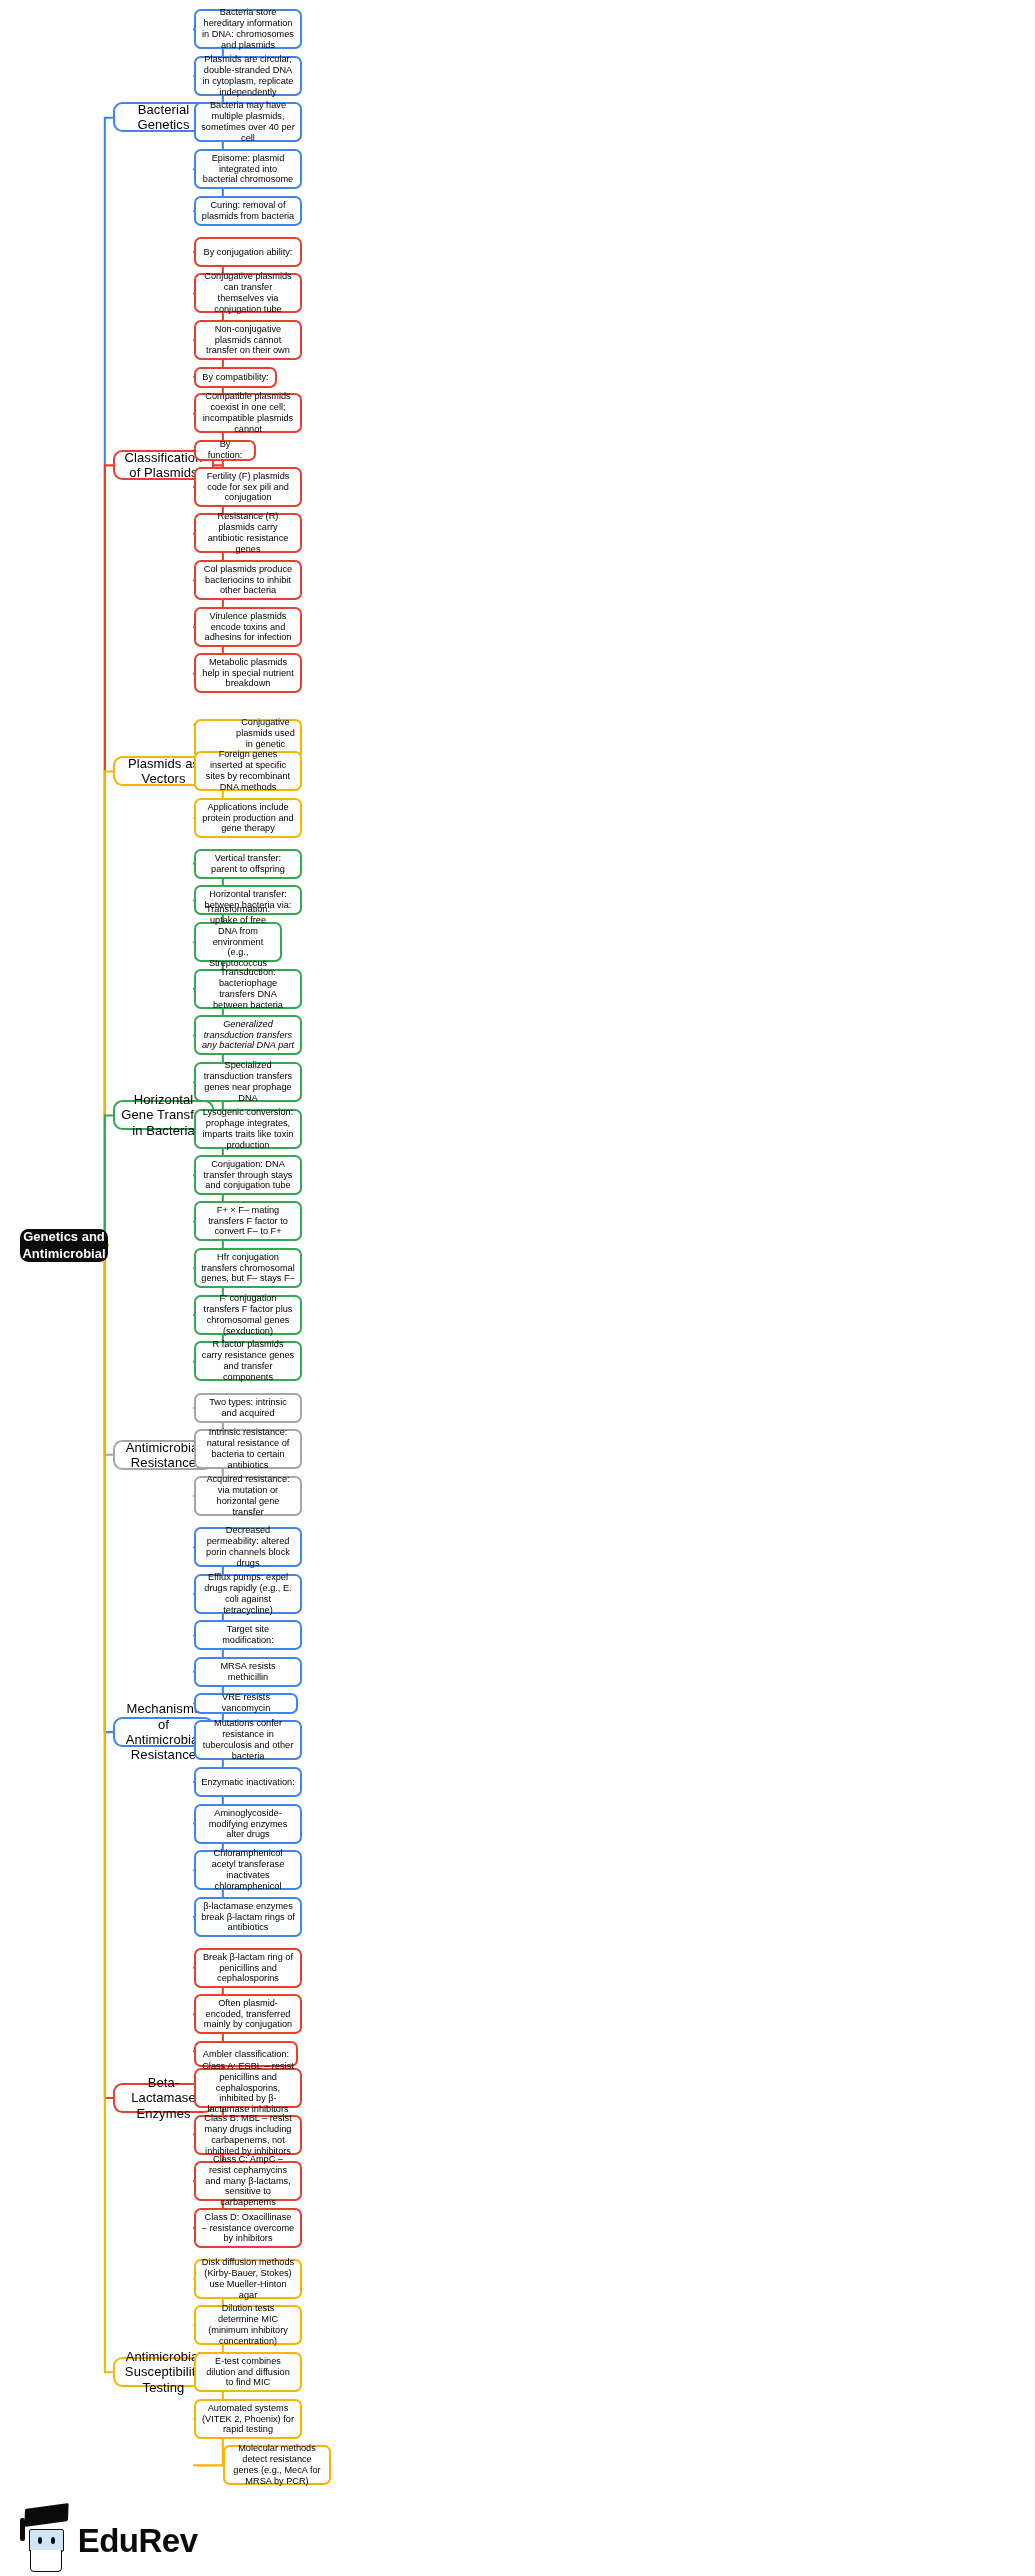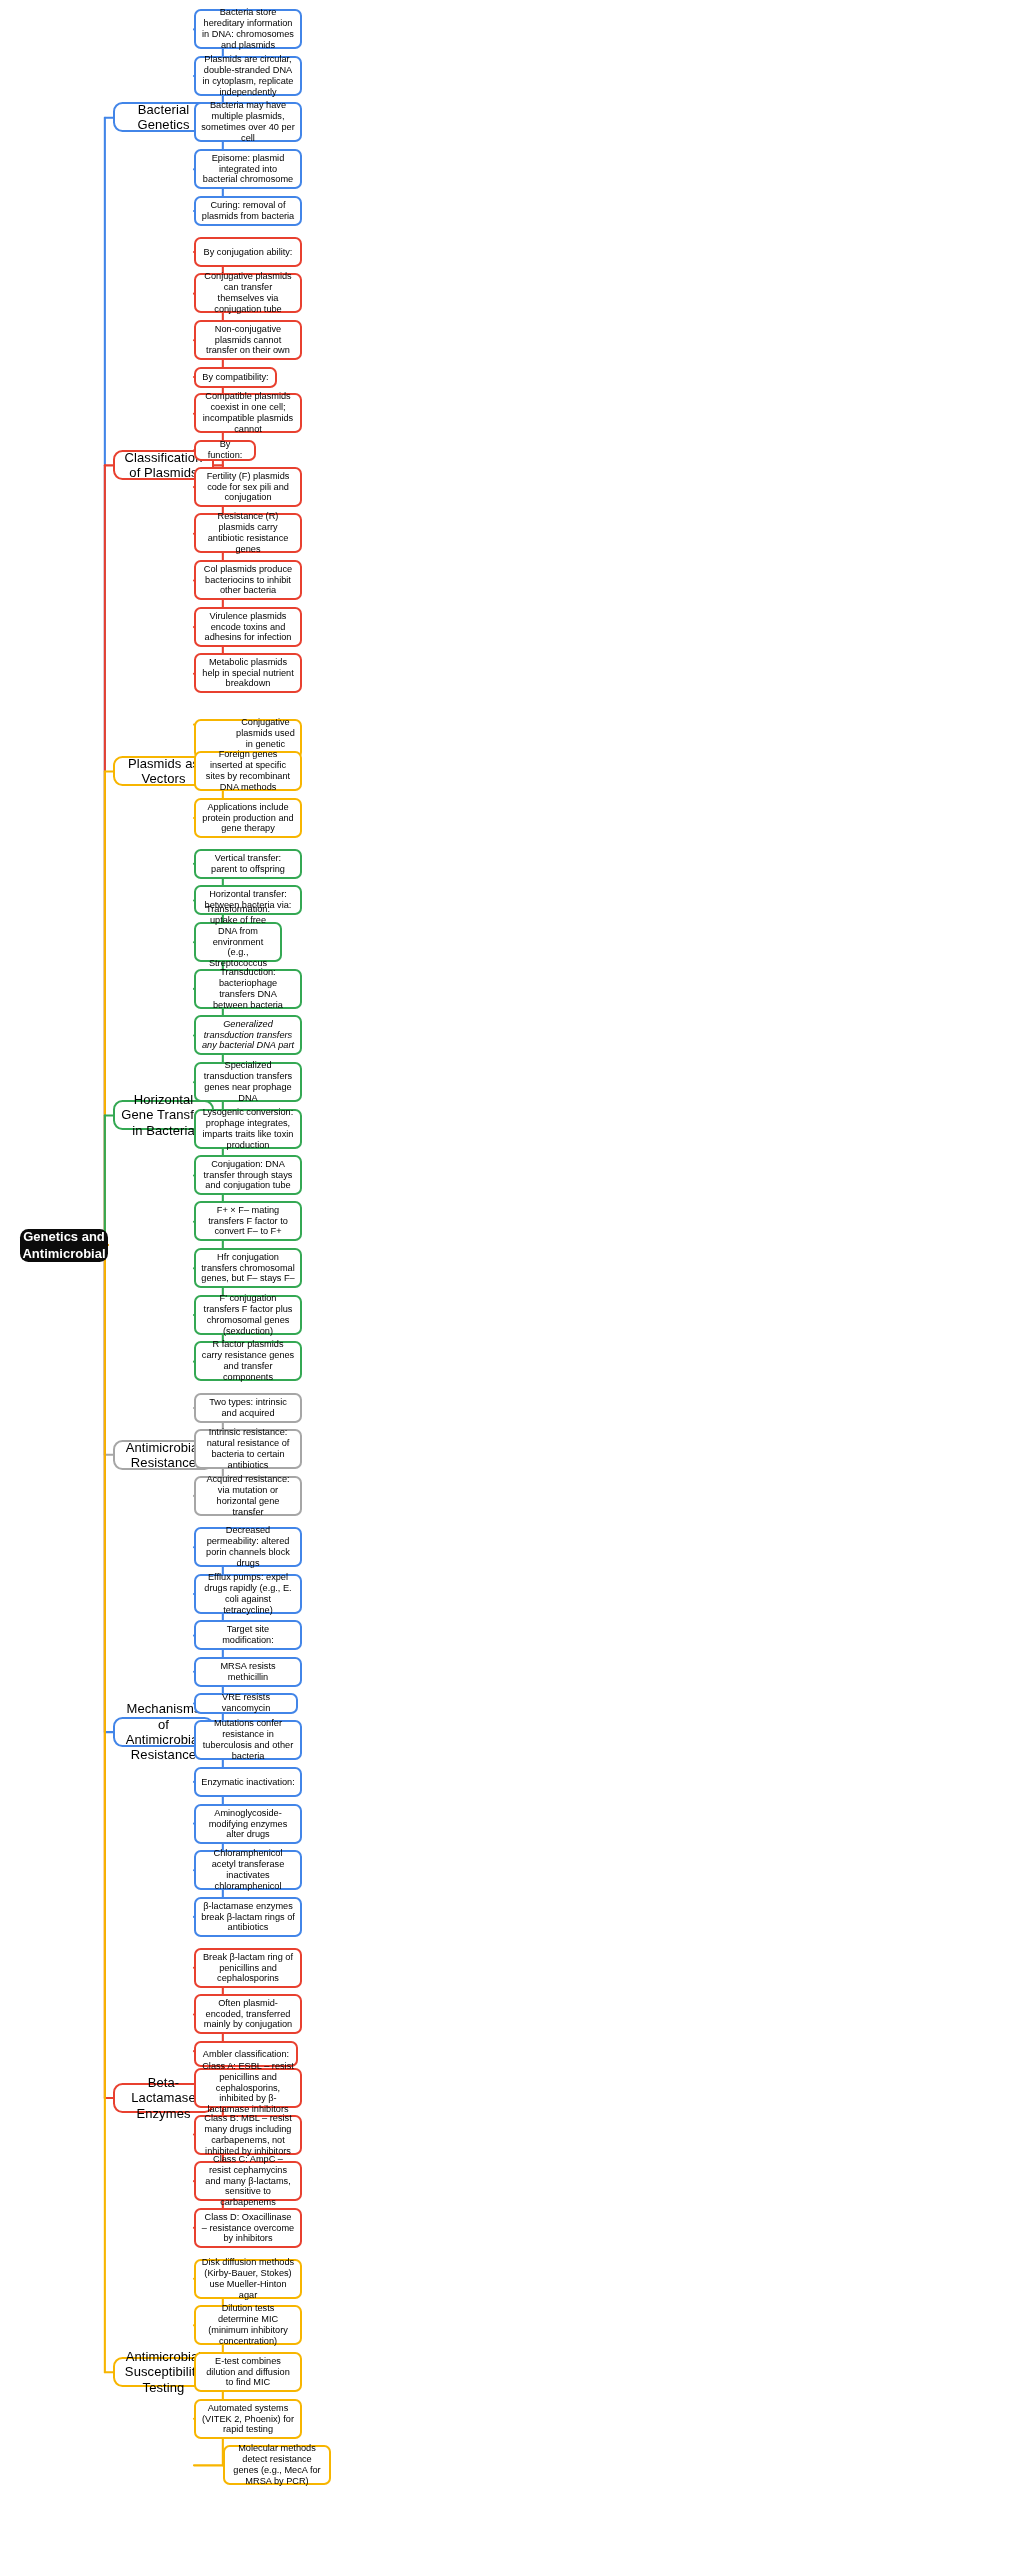--- a/index.html
+++ b/index.html
@@ -333,14 +333,23 @@
         <span>E-test combines dilution and diffusion to find MIC</span>
       </div>
       <div class="node leaf" style="left: 194px; top: 2399px; width: 108px; height: 40px; border-color: rgb(247, 181, 0);">
         <span>Automated systems (VITEK 2, Phoenix) for rapid testing</span>
       </div>
       <div class="node leaf" style="left: 211px; top: 2445px; width: 108px; height: 40px; border-color: rgb(247, 181, 0); margin-left: 12px;">
         <span>Molecular methods detect resistance genes (e.g., MecA for MRSA by PCR)</span>
       </div>
     </div>
 
+  <div id="logo">
+    <div class="cap"></div>
+    <div class="tass"></div>
+    <div class="face"></div>
+    <div class="eye l"></div>
+    <div class="eye r"></div>
+    <div class="body"></div>
+    <div class="wordmark">EduRev</div>
+  </div>
 </div>
 
 
 </body></html>

